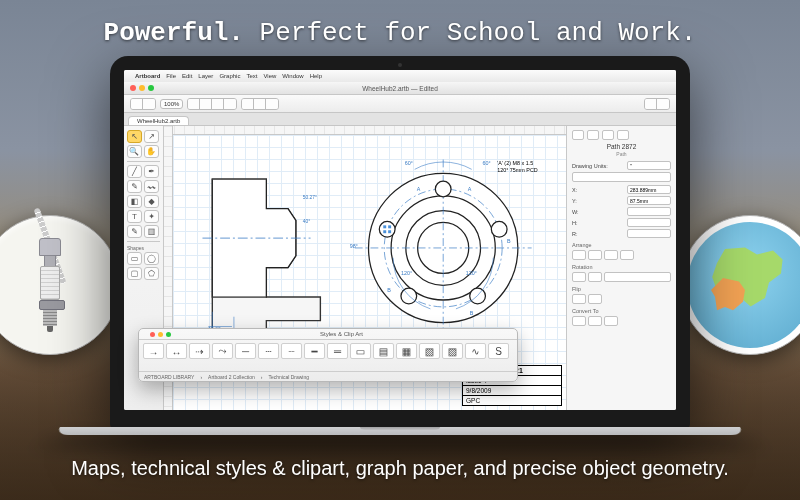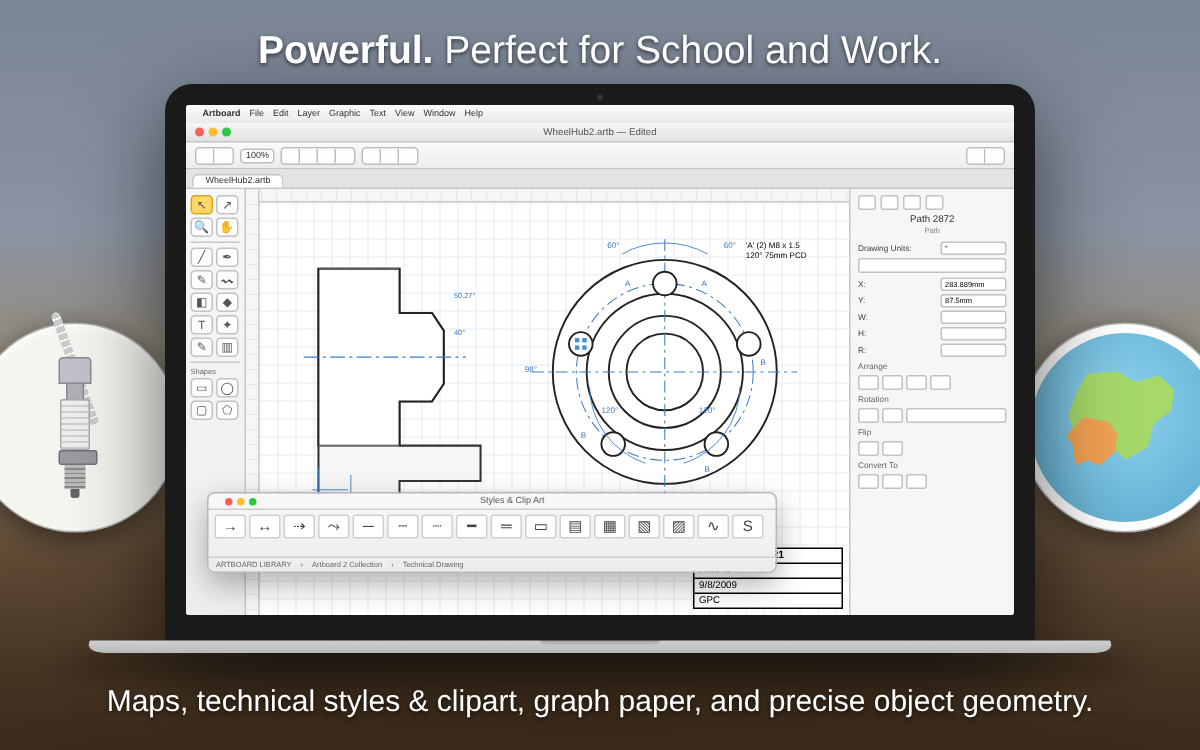--- a/index.html
+++ b/index.html
@@ -21,20 +21,21 @@
     z-index: 0;
   }
   .tagline {
     position: relative;
     z-index: 5;
     text-align: center;
     padding-top: 18px;
     font-size: 26px;
     font-weight: 300;
     text-shadow: 0 1px 3px rgba(0,0,0,.6);
+    font-family: Liberation Mono, monospace;
   }
   .tagline b { font-weight: 700; }
   .caption {
     position: absolute;
     bottom: 20px;
     left: 0; right: 0;
     text-align: center;
     font-size: 20px;
     font-weight: 300;
     z-index: 5;

